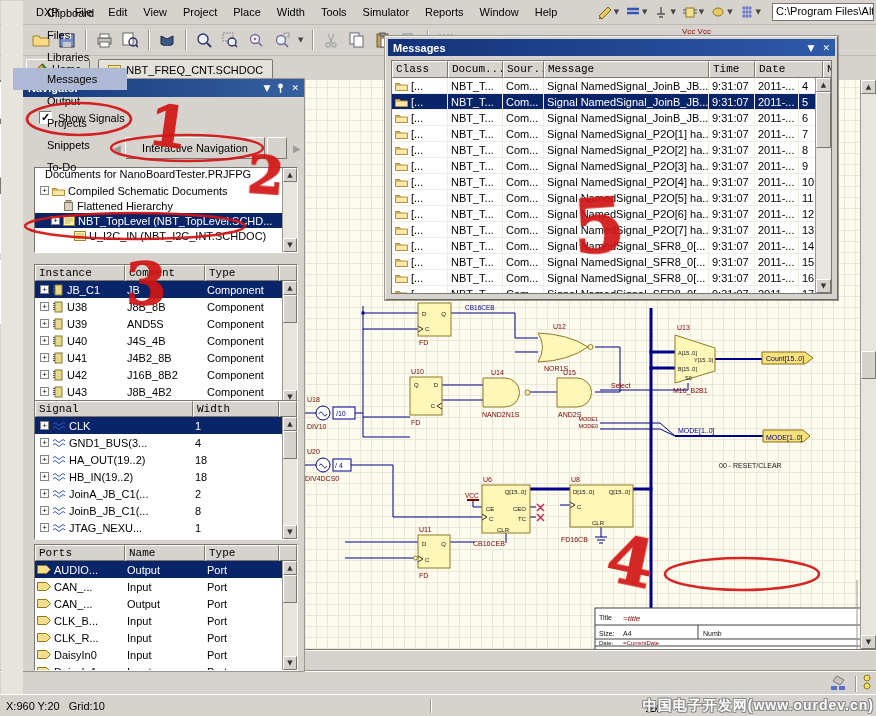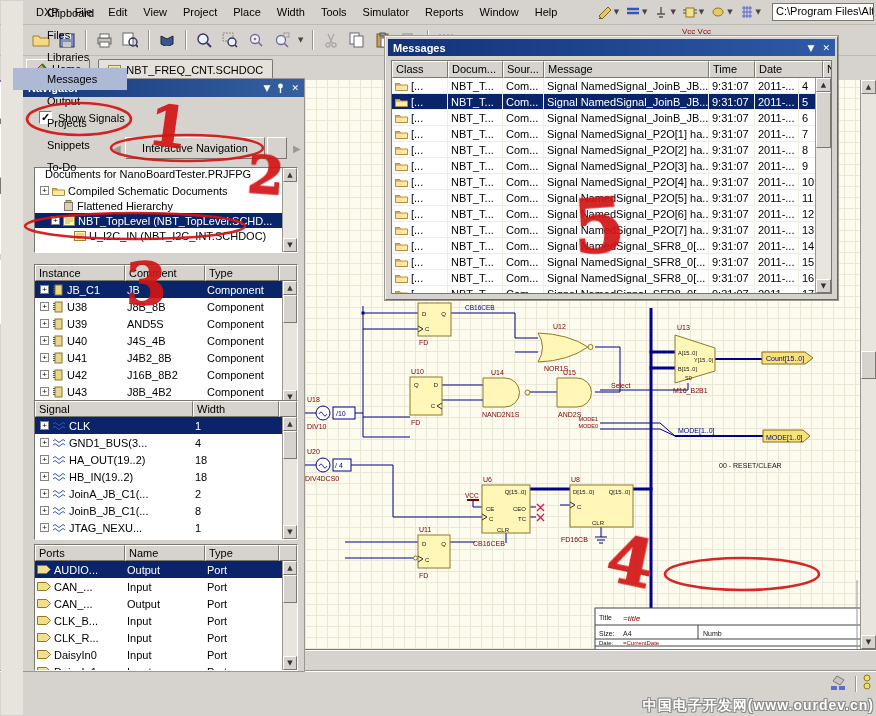--- a/index.html
+++ b/index.html
@@ -52,21 +52,21 @@
   .tree-row.sel{background:#0A246A;color:#fff;}
   .tree-hdr{height:15px;padding-left:10px;white-space:nowrap;overflow:hidden;}
   .expander{display:inline-block;width:9px;height:9px;border:1px solid #848484;background:#fff;color:#000;font-size:8px;line-height:7px;text-align:center;margin:0 3px;flex:none;}
   .icon{display:inline-flex;margin-right:3px;flex:none;}
 
   .nav-table{position:absolute;left:11px;width:264px;background:#fff;border:1px solid;border-color:#7A7670 #FFF #FFF #7A7670;overflow:hidden;}
   #instance-table{top:185px;height:141px;}
   #signal-table{top:321px;height:140px;}
   #ports-table{top:465px;height:127px;}
   .thead{display:flex;height:16px;background:#D6D3CE;}
-  .th{border:1px solid;border-color:#FFF #7A7670 #7A7670 #FFF;padding:1px 3px;white-space:nowrap;overflow:hidden;flex:none;}
+  .th{border:1px solid;border-color:#FFF #7A7670 #7A7670 #FFF;padding:1px 3px;white-space:nowrap;overflow:hidden;flex:none;font-family:Liberation Mono, monospace;}
   .thfill{flex:1;border:1px solid;border-color:#FFF #7A7670 #7A7670 #FFF;}
   .trow{display:flex;align-items:center;height:17px;white-space:nowrap;}
   .trow.sel{background:#0A246A;color:#fff;}
   .cell{padding-left:2px;overflow:hidden;white-space:nowrap;flex:none;display:flex;align-items:center;}
   .vscroll{position:absolute;right:0;top:0;bottom:0;width:15px;background:#E8E5DE;border-left:1px solid #9A9690;display:flex;flex-direction:column;}
   .sb-btn{height:14px;background:#D6D3CE;border:1px solid;border-color:#FFF #7A7670 #7A7670 #FFF;font-size:7px;text-align:center;line-height:12px;color:#333;flex:none;}
   .sb-thumb{height:28px;background:#D6D3CE;border:1px solid;border-color:#FFF #7A7670 #7A7670 #FFF;flex:none;}
   .sb-fill{flex:1;}
 
   
@@ -1041,20 +1041,27 @@
         <div class="cm-item">Files</div>
         <div class="cm-item">Libraries</div>
         <div class="cm-item sel">Messages</div>
         <div class="cm-item">Output</div>
         <div class="cm-item">Projects</div>
         <div class="cm-item">Snippets</div>
         <div class="cm-item">To-Do</div>
       </div>
   </div>
 
+  <div id="statusbar" class="abs">
+    <span id="status-coords">
+      <span>X:960 Y:20</span>&nbsp;&nbsp;&nbsp;<span>Grid:10</span>
+    </span>
+    <span id="status-div"></span>
+    <span id="system-btn">Sys</span>
+  </div>
   <div id="watermark" class="abs">中国电子开发网(www.ourdev.cn)</div>
 
   <svg id="annotations" class="abs">
     <g stroke="#D21414" stroke-width="2.6" fill="none" opacity="0.92" stroke-linecap="round">
       <ellipse cx="79" cy="119" rx="52" ry="16"></ellipse>
       <ellipse cx="187" cy="148" rx="76" ry="13"></ellipse>
       <ellipse cx="135" cy="226" rx="110" ry="13"></ellipse>
       <ellipse cx="742" cy="574" rx="77" ry="16"></ellipse>
     </g>
     <g fill="#D21414" stroke="#D21414" stroke-width="1.5" opacity="0.92" font-family="DejaVu Serif, serif" font-weight="bold">

